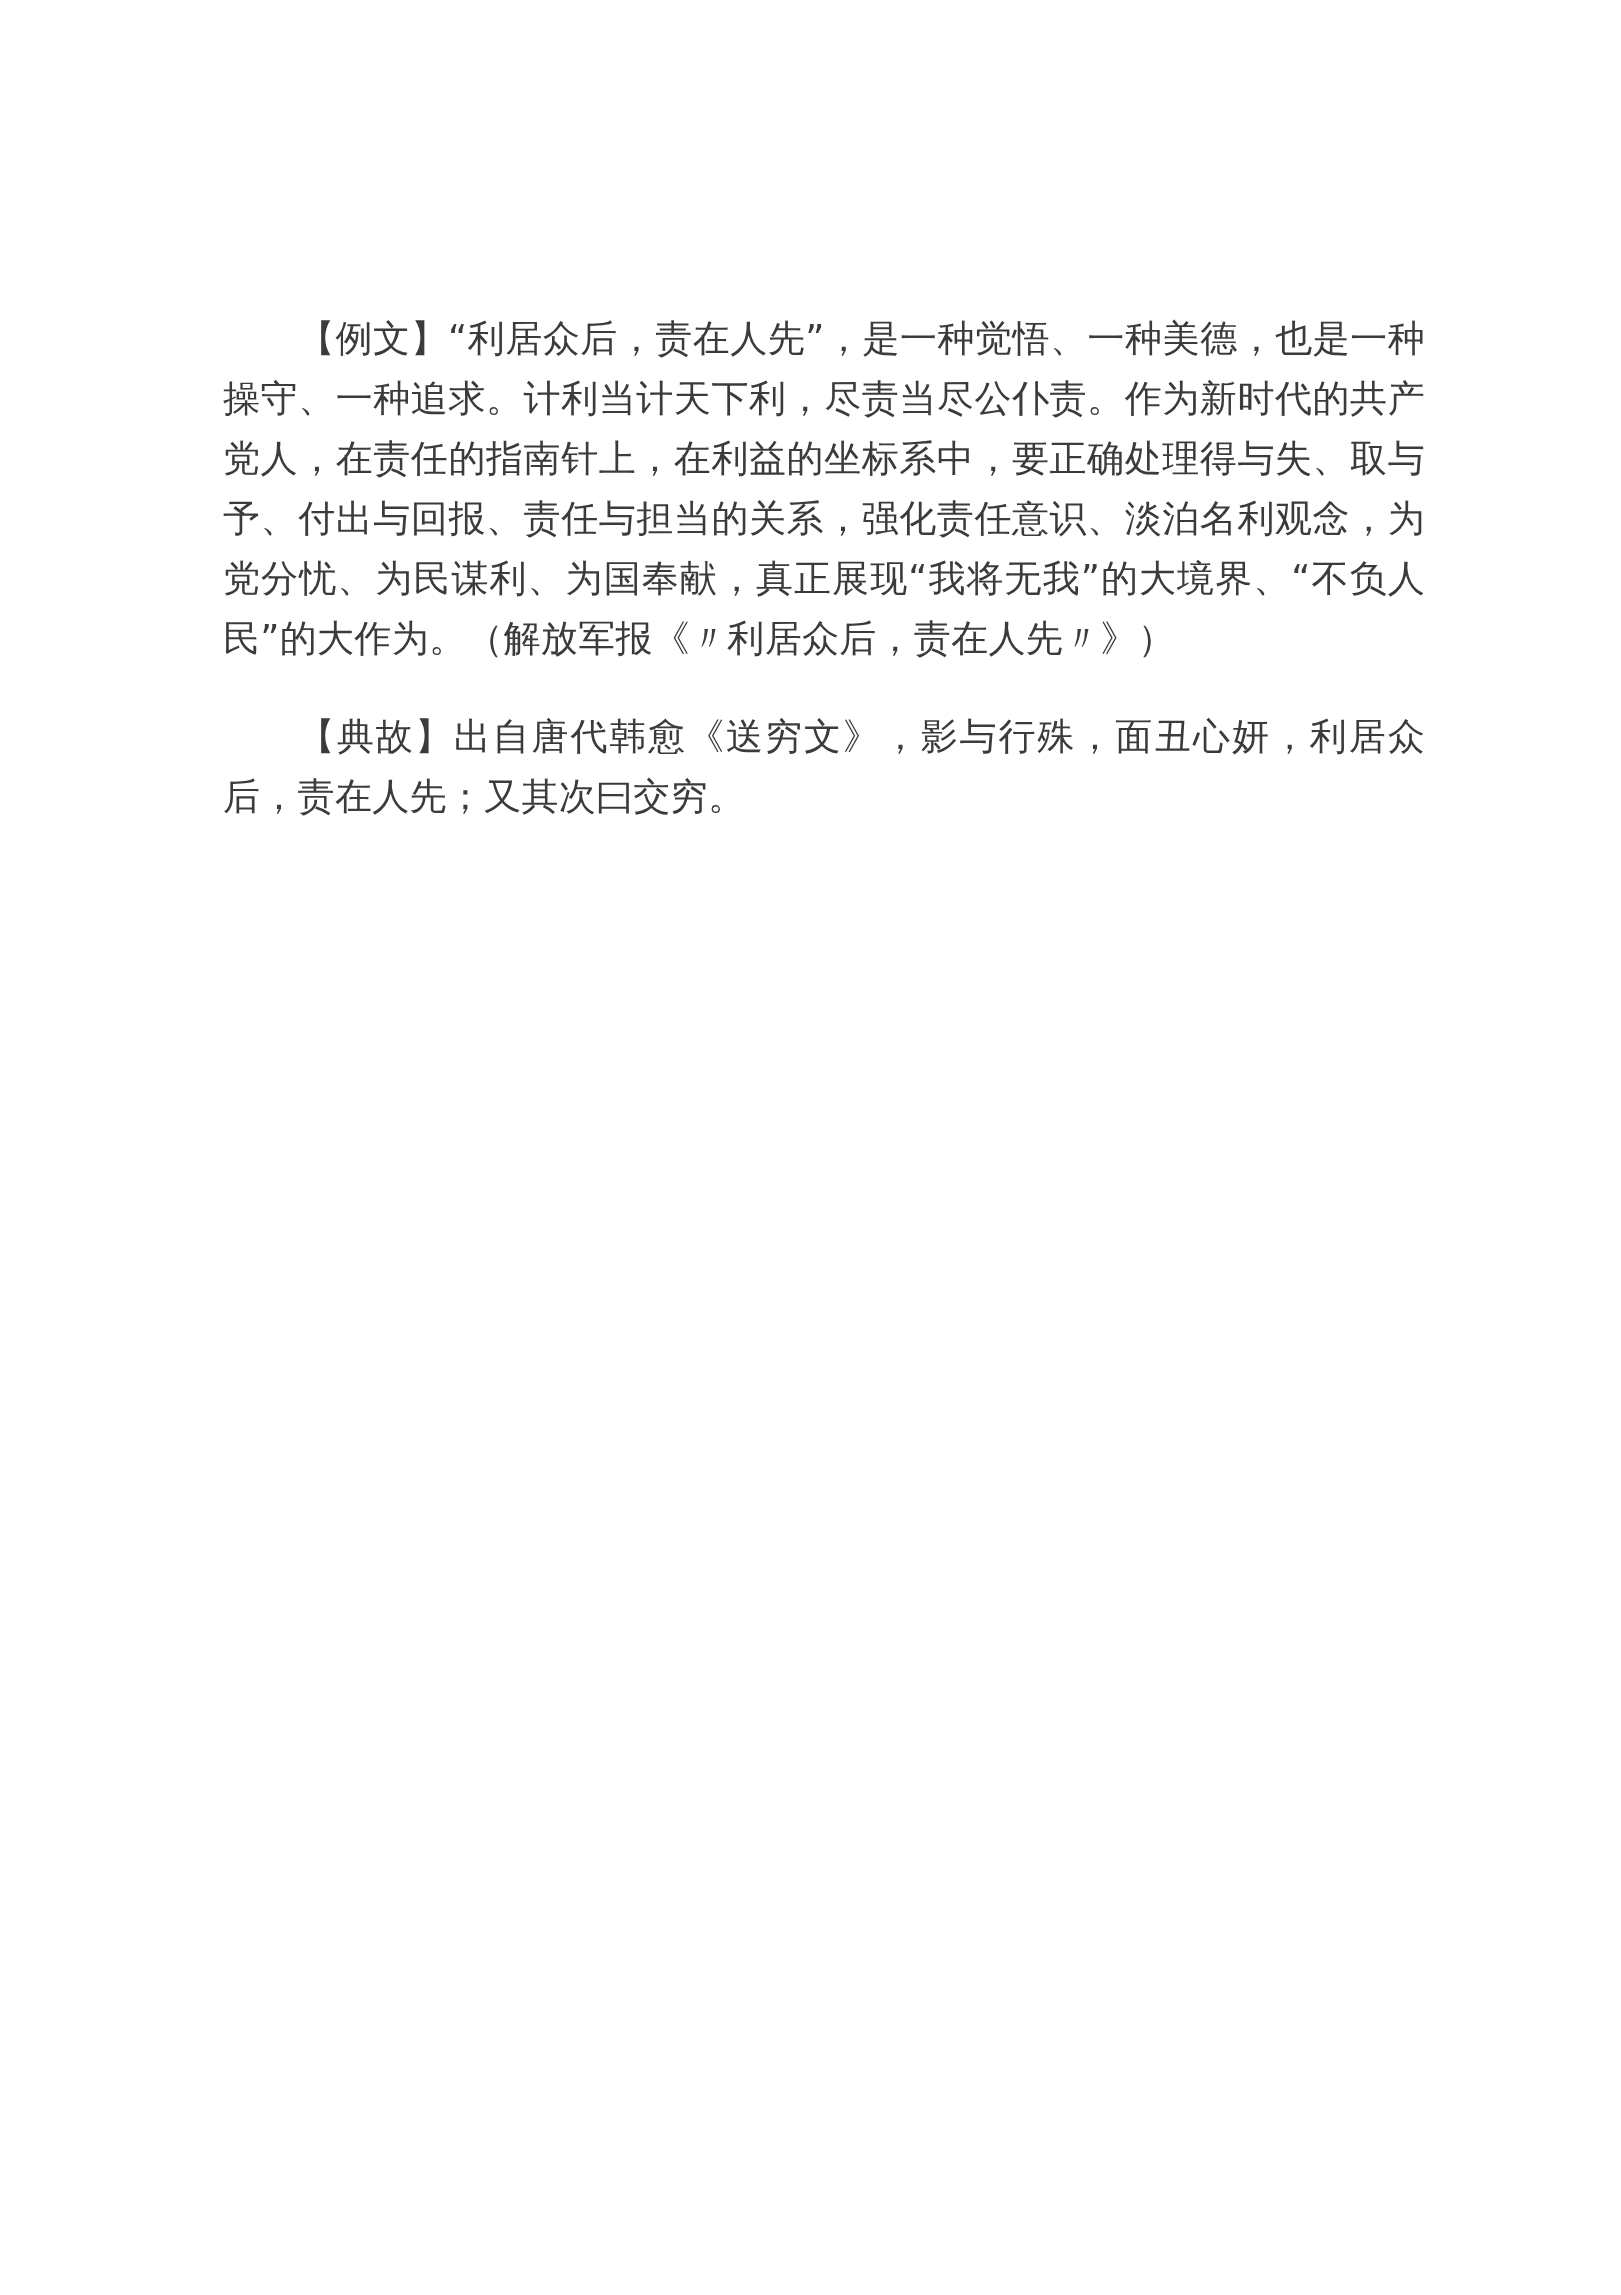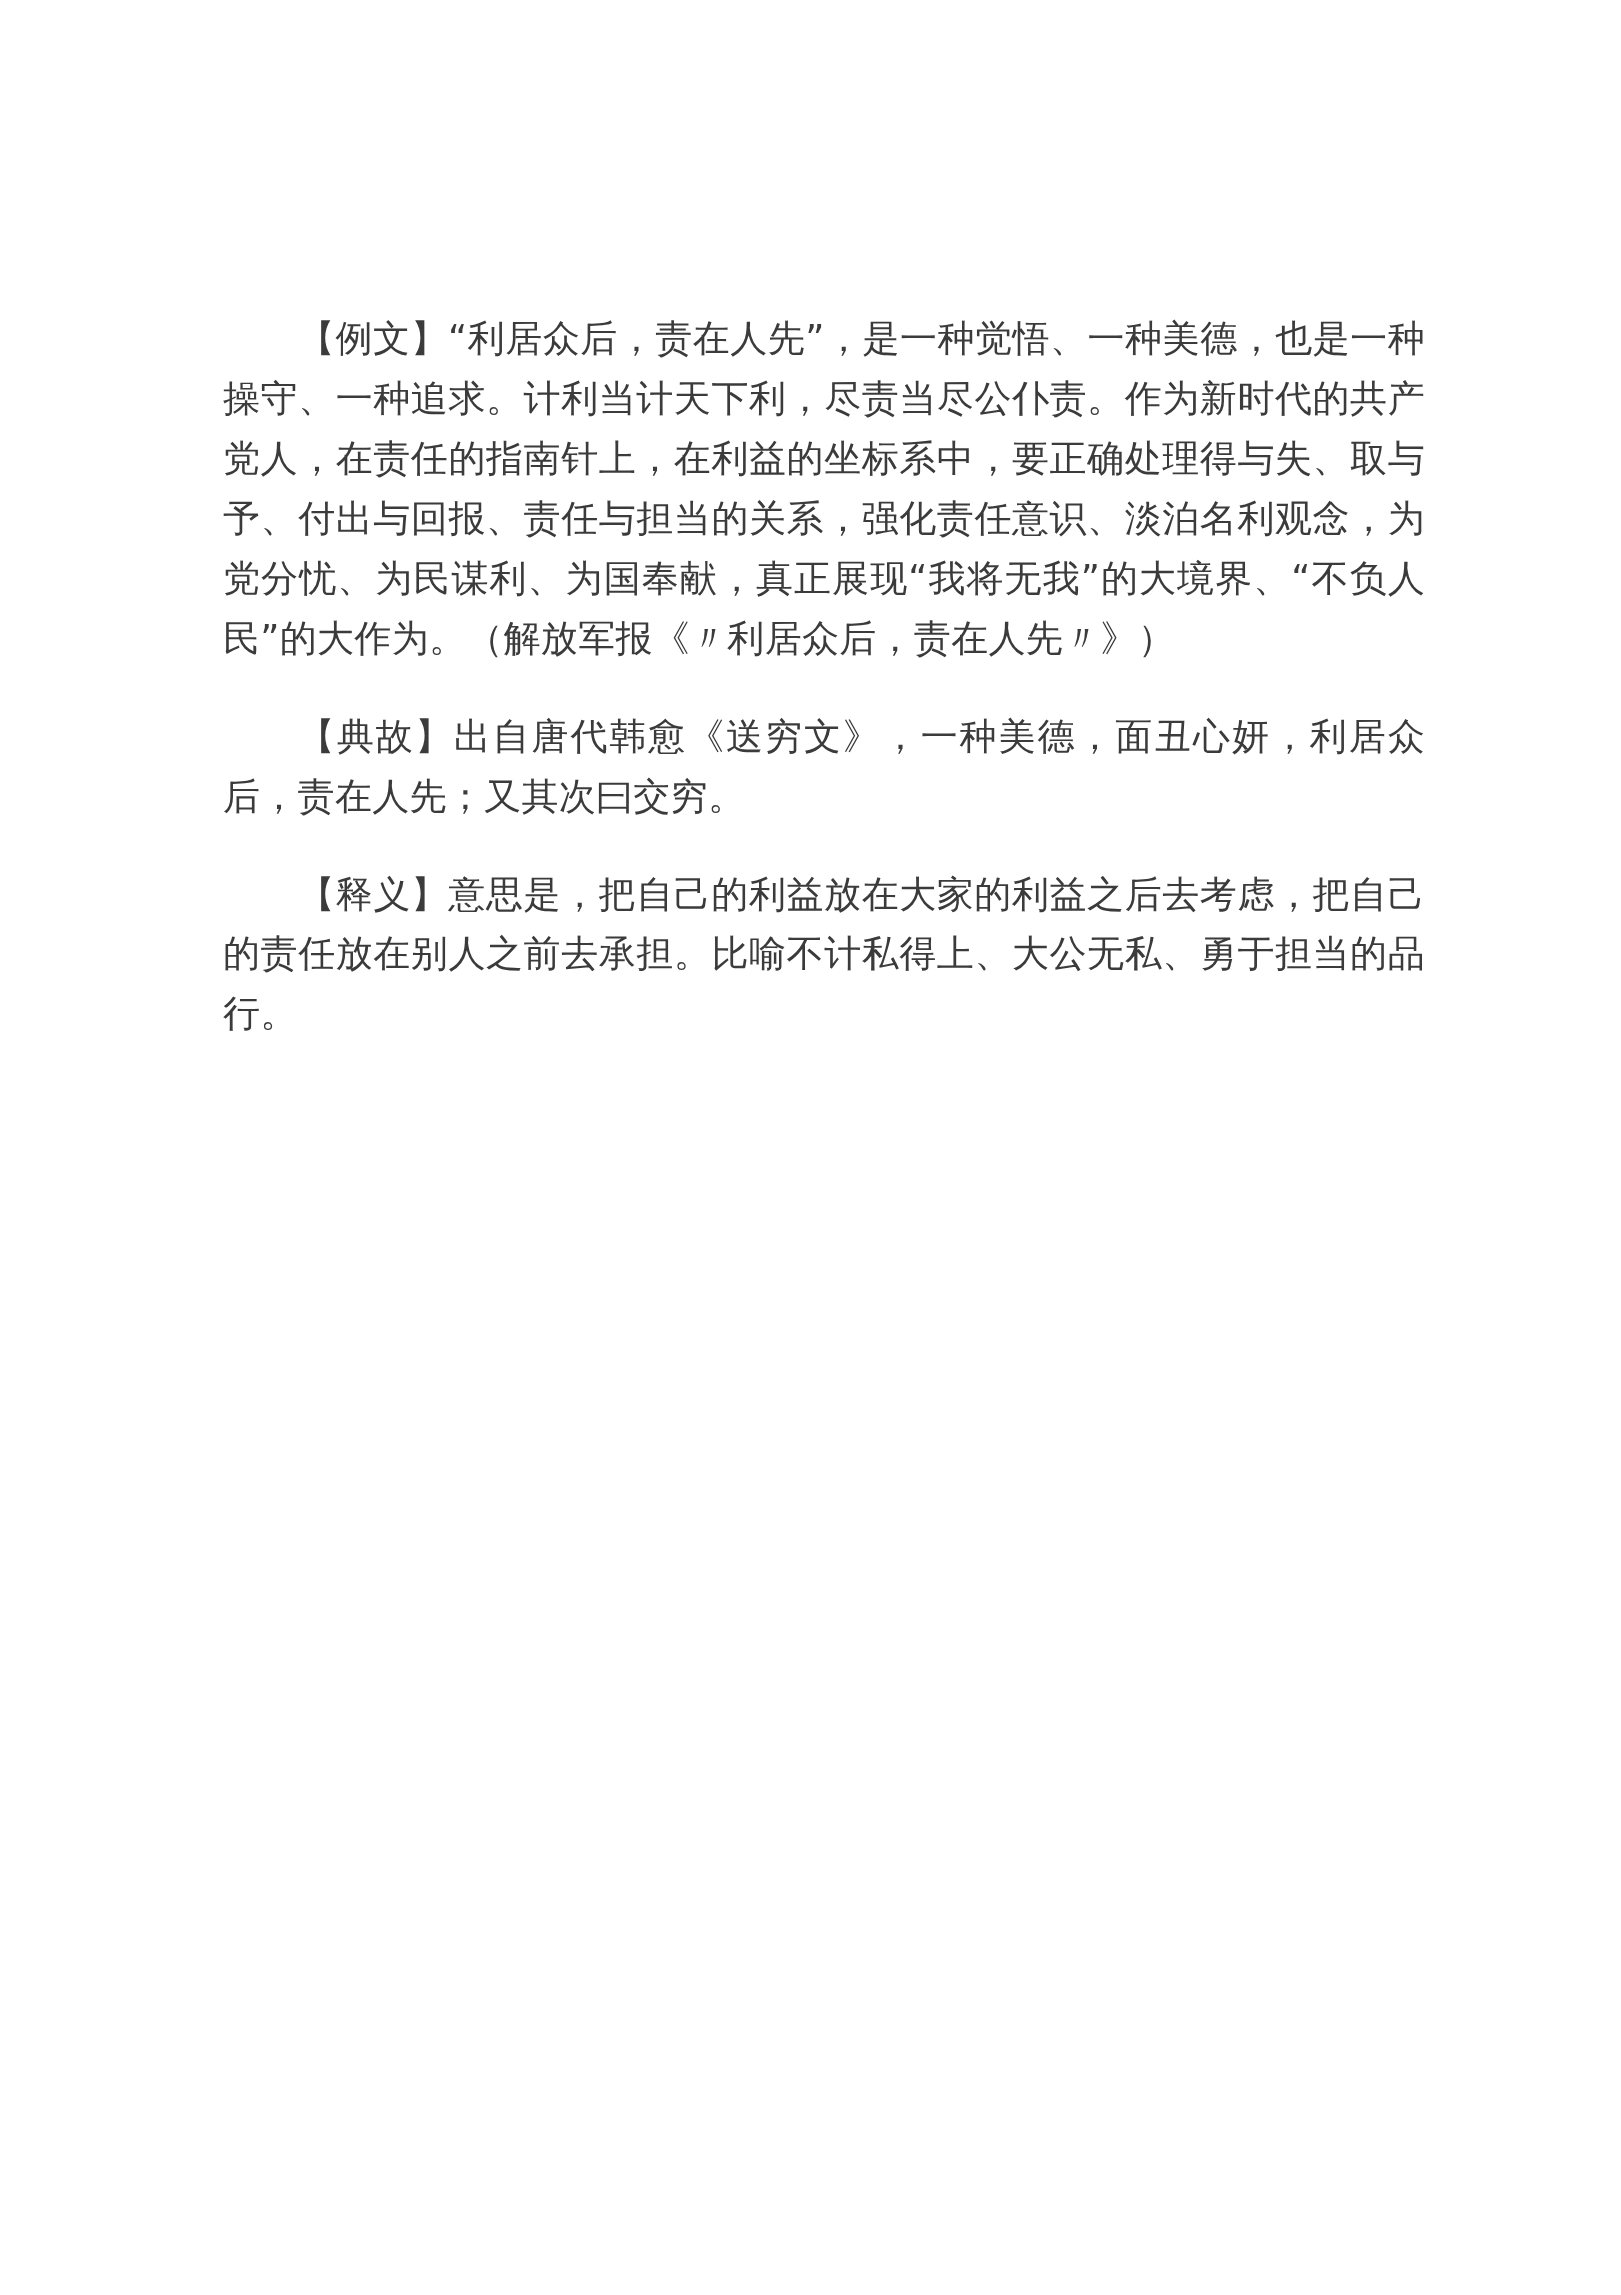--- a/index.html
+++ b/index.html
@@ -37,17 +37,16 @@
   p.para:last-child {
     margin-bottom: 0;
   }
 </style>
 </head>
 <body>
 
 <div class="page">
   <div class="doc-body">
     <p class="para">【例文】“利居众后，责在人先”，是一种觉悟、一种美德，也是一种操守、一种追求。计利当计天下利，尽责当尽公仆责。作为新时代的共产党人，在责任的指南针上，在利益的坐标系中，要正确处理得与失、取与予、付出与回报、责任与担当的关系，强化责任意识、淡泊名利观念，为党分忧、为民谋利、为国奉献，真正展现“我将无我”的大境界、“不负人民”的大作为。（解放军报《〃利居众后，责在人先〃》）</p>
-    <p class="para">【典故】出自唐代韩愈《送穷文》，一种美德，面丑心妍，利居众后，责在人先；又其次曰交穷。</p>
-    <p class="para">【释义】意思是，把自己的利益放在大家的利益之后去考虑，把自己的责任放在别人之前去承担。比喻不计私得上、大公无私、勇于担当的品行。</p>
+    <p class="para">【典故】出自唐代韩愈《送穷文》，影与行殊，面丑心妍，利居众后，责在人先；又其次曰交穷。</p>
   </div>
 </div>
 
 
 </body></html>

